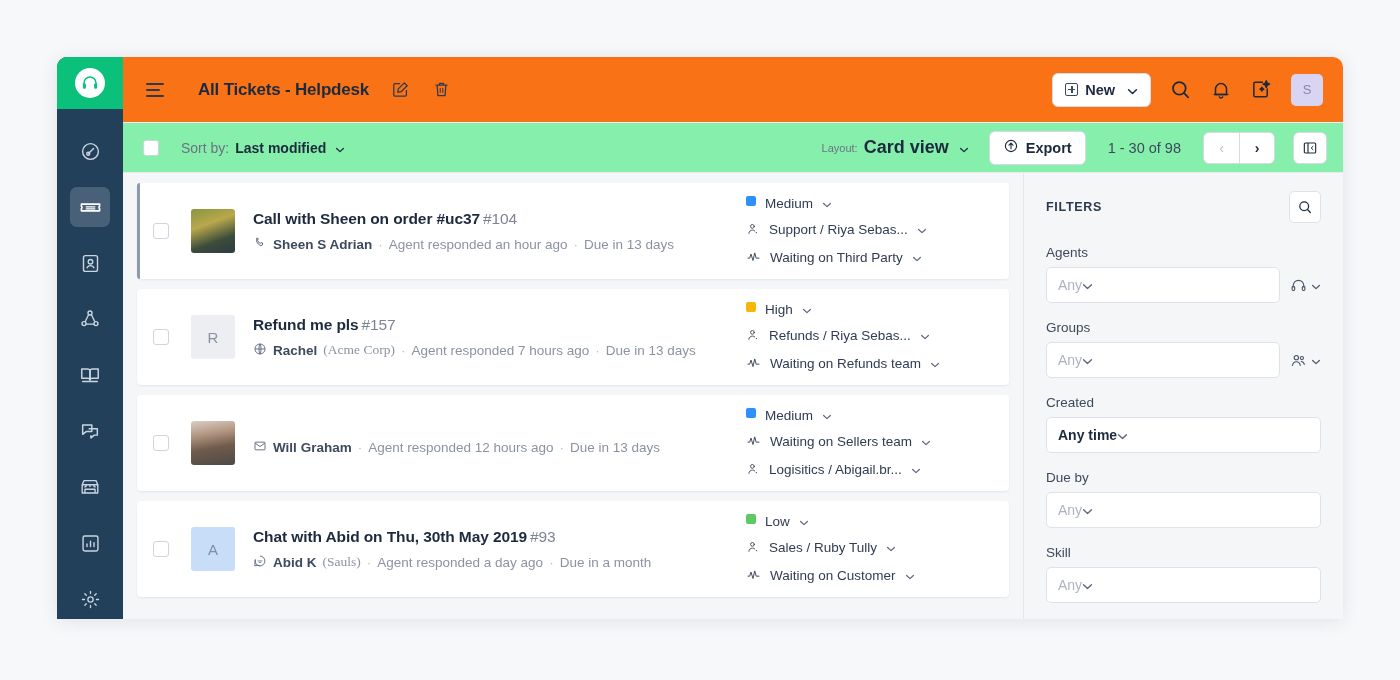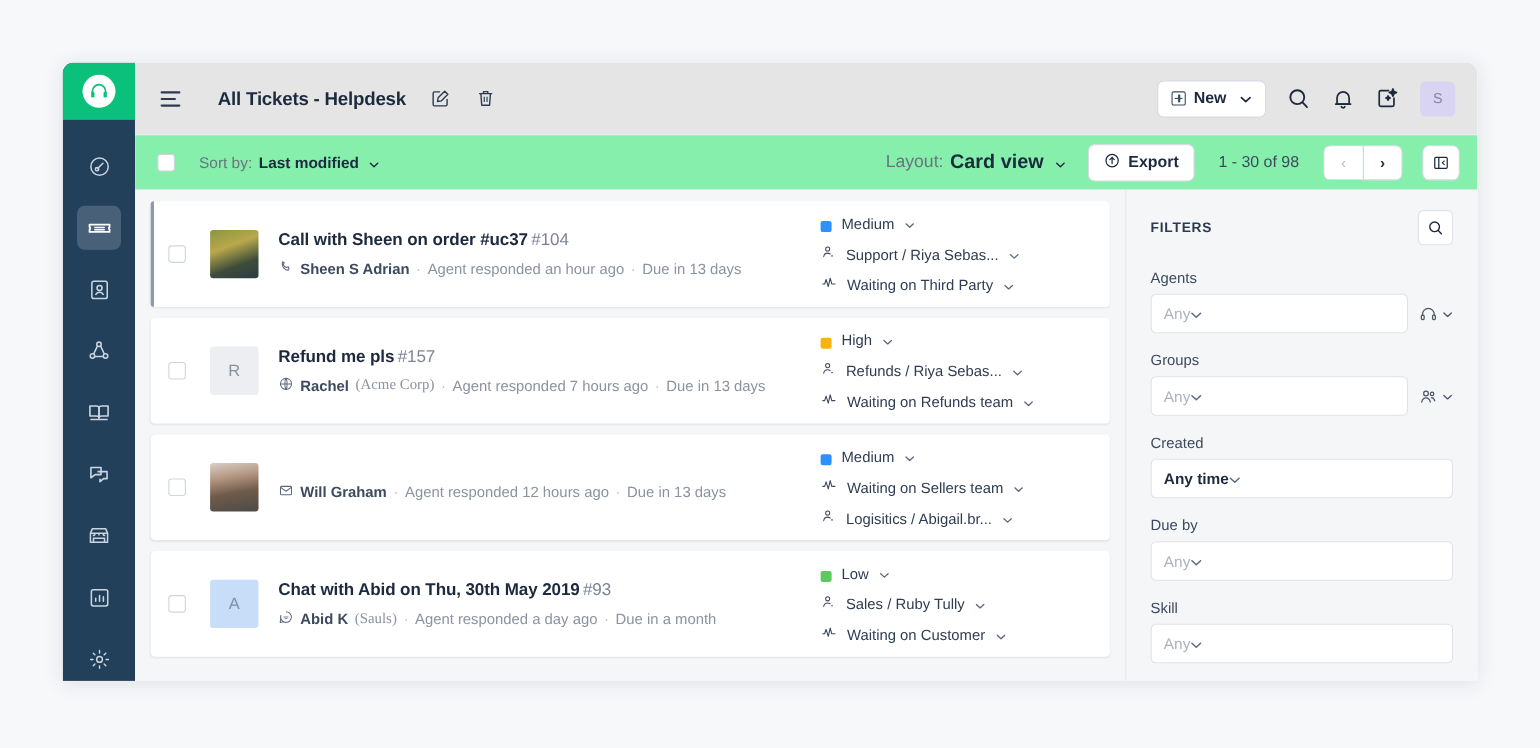--- a/index.html
+++ b/index.html
@@ -46,21 +46,21 @@
   .rail-item svg { display: block; }
 
   
   .main { flex: 1; display: flex; flex-direction: column; min-width: 0; background:#fff;}
 
   .topbar {
     height: 66px; flex: 0 0 66px;
     display: flex; align-items: center;
     padding: 0 20px 0 23px;
     border-bottom: 1px solid #eceef2;
-    background: #e5e5e5;
+    background: #f97316;
   }
   .hamburger { width: 22px; height: 22px; display:flex; flex-direction:column; justify-content:center; gap:4px; cursor:pointer; }
   .hamburger i { display:block; height:2px; background:#2b3a4f; border-radius:1px; }
   .hamburger i:nth-child(1){ width:18px; }
   .hamburger i:nth-child(2){ width:14px; }
   .hamburger i:nth-child(3){ width:18px; }
   .page-title { font-size: 17px; font-weight: 700; color: #1d2a3e; margin-left: 30px; letter-spacing:-.2px;}
   .title-icon { margin-left: 22px; cursor: pointer; display:flex; align-items:center;}
   .title-icon.trash { margin-left: 22px; }
   .topbar-right { margin-left: auto; display: flex; align-items: center; gap: 18px; }
@@ -97,21 +97,21 @@
     padding: 0 16px 0 20px;
   }
   .cbx {
     width: 16px; height: 16px; border: 1.5px solid #cfd5de;
     border-radius: 3px; background: #fff; cursor: pointer; flex:0 0 16px;
   }
   .sort-label { font-size: 14px; color: #6b7382; margin-left: 22px; }
   .sort-value { font-size: 14px; color: #1d2a3e; font-weight: 700; margin-left: 6px; cursor: pointer; }
   .chev { display:inline-block; margin-left:5px; }
   .toolbar-right { margin-left: auto; display: flex; align-items: center; }
-  .layout-label { font-size: 16px; color: #6b7382; }
+  .layout-label { font-size: 11px; color: #6b7382; }
   .layout-value { font-size: 18px; color: #1d2a3e; font-weight: 700; margin-left: 6px; cursor: pointer; }
   .export-btn {
     display:flex; align-items:center; gap:7px;
     margin-left: 20px;
     height: 34px; padding: 0 13px;
     background:#fff; border: 1px solid #d6dae2; border-radius: 6px;
     font-size: 14.5px; font-weight: 700; color: #1d2a3e; cursor: pointer;
   }
   .page-count { font-size: 14.5px; color: #3d4a5d; margin-left: 22px; white-space:nowrap; }
   .pager { display: flex; margin-left: 22px; }
@@ -160,21 +160,21 @@
   .c-title { font-size: 15.5px; color: #1d2a3e; font-weight: 700; letter-spacing:-.1px;}
   .c-title .num { color: #7c8494; font-weight: 400; margin-left: 3px; }
   .c-sub {
     margin-top: 8px; font-size: 13.5px; color: #8b93a1;
     display: flex; align-items: center; gap: 6px; white-space: nowrap;
   }
   .c-sub .who { color: #3d4a5d; font-weight: 700; }
   .c-sub .org { color:#8b93a1;font-family:Liberation Serif, serif; }
   .c-sub .sep { color:#b7bdc7; }
   .c-meta { width: 245px; flex: 0 0 245px; display:flex; flex-direction:column; gap: 11px; }
-  .meta-row { display:flex; align-items:flex-end; gap: 9px; font-size: 13.5px; color:#2f3c52; white-space:nowrap; cursor:pointer;}
+  .meta-row { display:flex; align-items:flex-start; gap: 9px; font-size: 13.5px; color:#2f3c52; white-space:nowrap; cursor:pointer;}
   .swatch { width: 10px; height: 10px; border-radius: 2px; flex:0 0 10px; }
   .meta-row .lbl { font-weight: 400; }
   .meta-chev { color:#5d6880; }
 
   
   .filters {
     width: 320px; flex: 0 0 320px;
     background: #f4f6f8;
     border-left: 1px solid #e3e7ec;
     padding: 18px 22px 0 22px;

